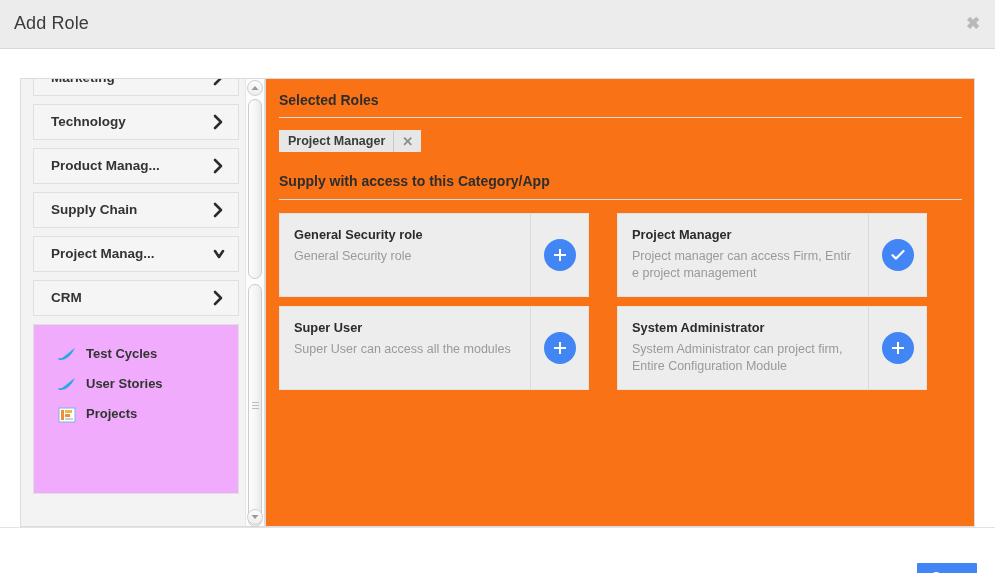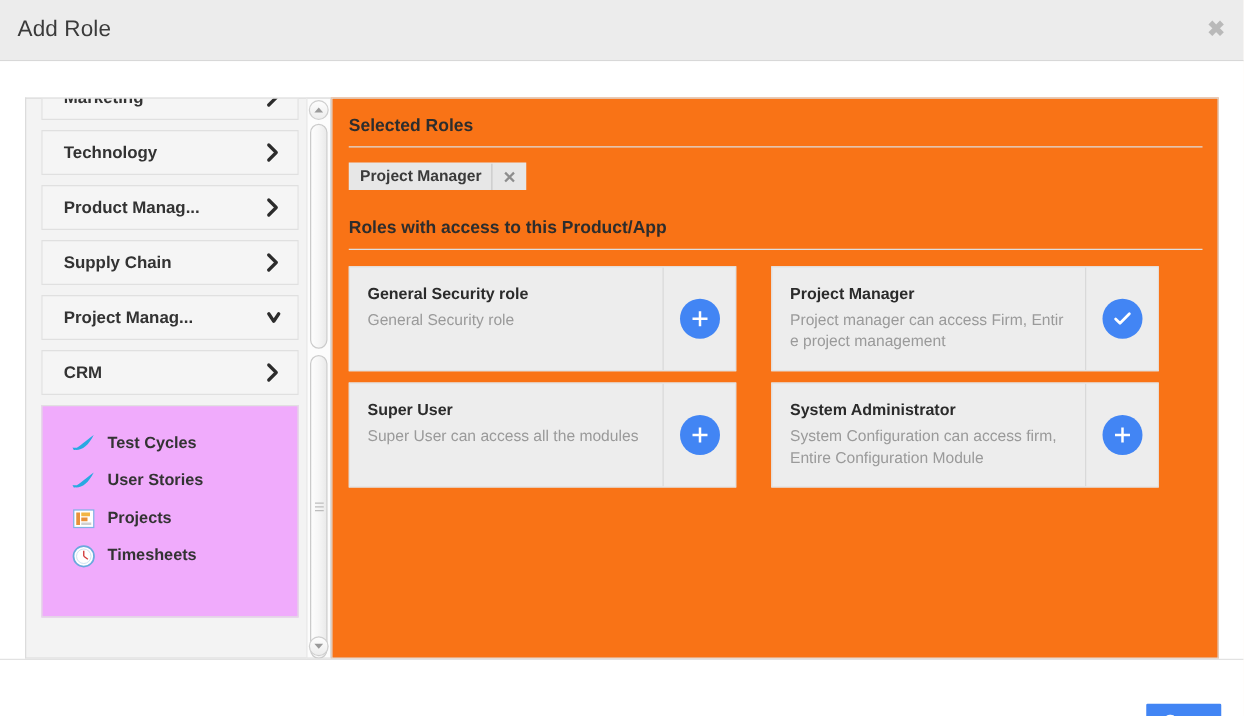--- a/index.html
+++ b/index.html
@@ -342,31 +342,20 @@
                   <rect x="3" y="4" width="16" height="14" fill="#ffffff" stroke="#7fb2e5" stroke-width="1"></rect>
                   <rect x="5" y="6" width="3" height="10" fill="#e8903a"></rect>
                   <rect x="9" y="6" width="7" height="3" fill="#f2b544"></rect>
                   <rect x="9" y="10" width="5" height="3" fill="#e8903a"></rect>
                   <rect x="9" y="14" width="8" height="2" fill="#cfcfcf"></rect>
                 </svg>
               </span>
               <span class="sub-label">Projects</span>
             </div>
 
-            <div class="sub-item">
-              <span class="sub-icon">
-                <svg width="22" height="22" viewBox="0 0 22 22">
-                  <circle cx="11" cy="11" r="8.2" fill="#ffffff" stroke="#6aa9dd" stroke-width="1.4"></circle>
-                  <circle cx="11" cy="11" r="5.8" fill="none" stroke="#cfe2f2" stroke-width="0.8"></circle>
-                  <line x1="11" y1="11" x2="11" y2="6.5" stroke="#d23b3b" stroke-width="1.1"></line>
-                  <line x1="11" y1="11" x2="14.3" y2="13.4" stroke="#d23b3b" stroke-width="1.1"></line>
-                </svg>
-              </span>
-              <span class="sub-label">Timesheets</span>
-            </div>
 
           </div>
         </div>
       </div>
     </div>
 
     <div class="scrollbar">
       <div class="sb-arrow up">
         <svg width="8" height="6" viewBox="0 0 8 6">
             <path d="M4 1 L7.5 5 L0.5 5 Z" fill="#9a9a9a"></path>
@@ -390,21 +379,21 @@
     <div class="right-panel">
 
       <div class="section-title sel-roles-title">Selected Roles</div>
       <div class="hr hr1"></div>
 
       <div class="chip">
         <span class="chip-label">Project Manager</span>
         <span class="chip-close">✕</span>
       </div>
 
-      <div class="section-title roles-access-title">Roles with access to this Product/App</div>
+      <div class="section-title roles-access-title">Supply with access to this Category/App</div>
       <div class="hr hr2"></div>
 
       <div class="cards">
 
         <div class="card-row">
 
           <div class="card col0">
             <div class="card-body">
               <div class="card-name">General Security role</div>
               <div class="card-desc">General Security role</div>
@@ -446,21 +435,21 @@
                 <svg width="16" height="16" viewBox="0 0 16 16">
                     <path d="M7 2 h2 v5 h5 v2 h-5 v5 h-2 v-5 h-5 v-2 h5 z" fill="#ffffff"></path>
                   </svg>
               </span>
             </div>
           </div>
 
           <div class="card col1">
             <div class="card-body">
               <div class="card-name">System Administrator</div>
-              <div class="card-desc">System Configuration can access firm, Entire Configuration Module</div>
+              <div class="card-desc">System Administrator can project firm, Entire Configuration Module</div>
             </div>
             <div class="card-action">
               <span class="circle">
                 <svg width="16" height="16" viewBox="0 0 16 16">
                     <path d="M7 2 h2 v5 h5 v2 h-5 v5 h-2 v-5 h-5 v-2 h5 z" fill="#ffffff"></path>
                   </svg>
               </span>
             </div>
           </div>
 

